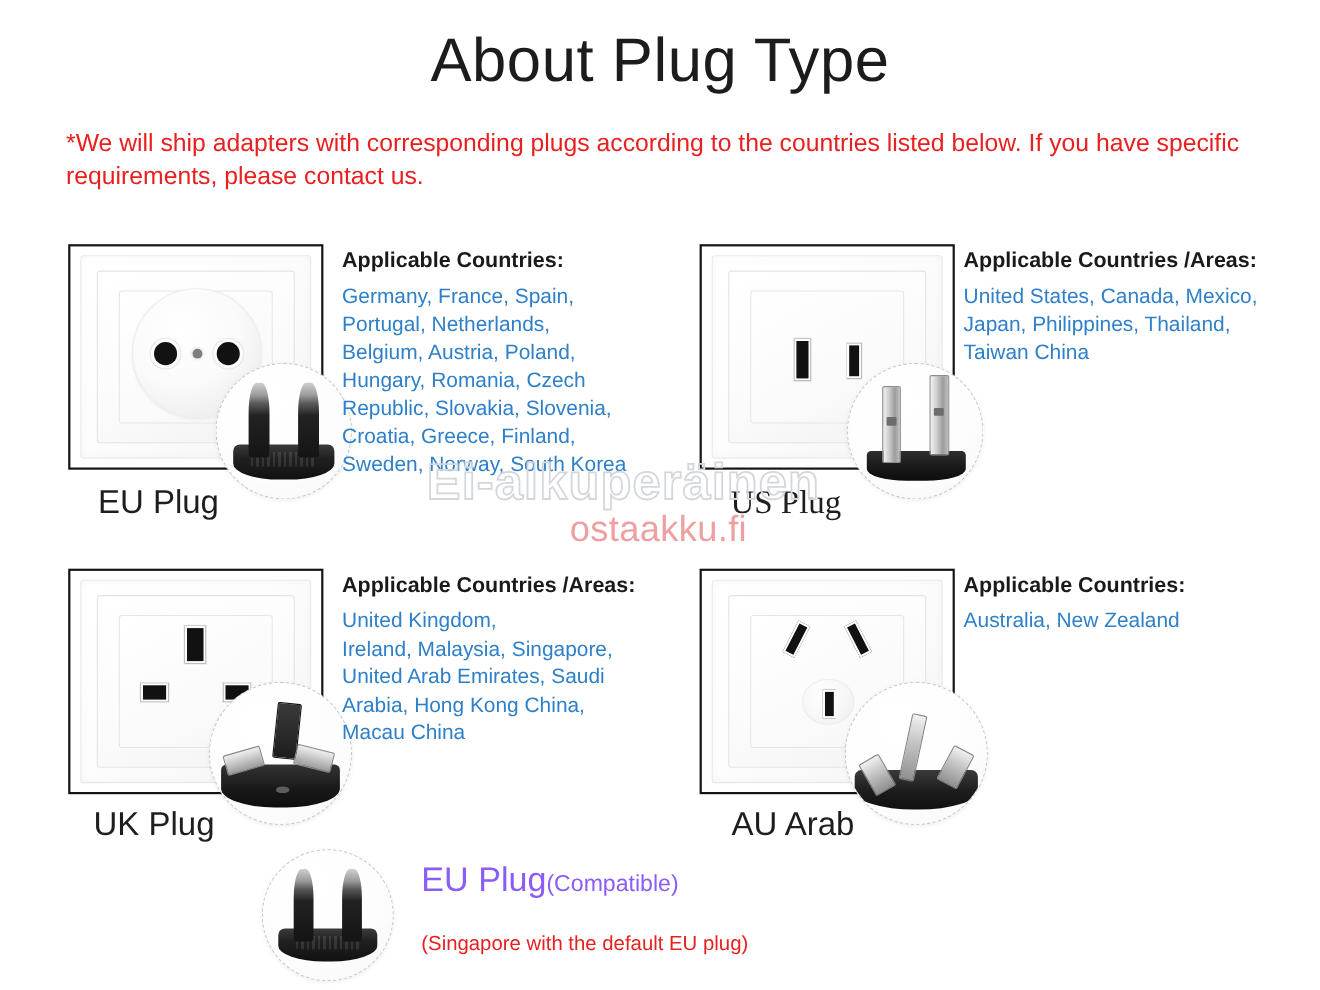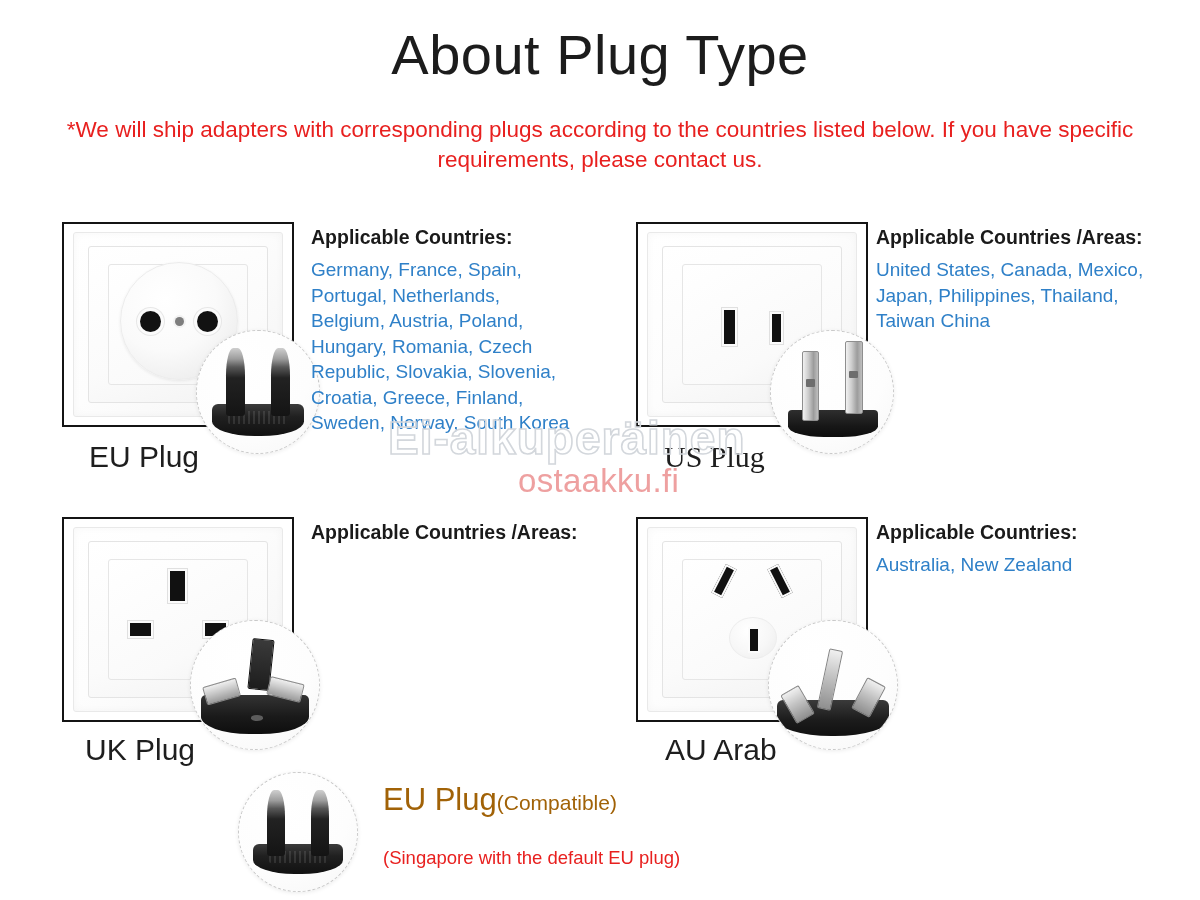--- a/index.html
+++ b/index.html
@@ -16,21 +16,21 @@
   
   .title{
     position:absolute;left:0;top:24px;width:1200px;
     text-align:center;
     font-size:56px;line-height:62px;
     color:#1c1c1c;font-weight:400;
     letter-spacing:.5px;
   }
   .subtitle{
     position:absolute;left:60px;top:115px;width:1080px;
-    text-align:center;
+    text-align:left;
     font-size:22.5px;line-height:30px;
     color:#e8201f;font-weight:400;
   }
 
   
   .socket{
     position:absolute;
     width:232px;height:205px;
     background:#ffffff;
     border:2px solid #141414;
@@ -197,21 +197,21 @@
   }
   .info .countries{
     font-size:19px;line-height:25.5px;
     color:#2f80c8;font-weight:400;
     white-space:pre-line;
   }
 
   
   .bottom-title{
     position:absolute;left:383px;top:783px;
-    font-size:31px;line-height:34px;color:#a16207;white-space:nowrap;
+    font-size:31px;line-height:34px;color:#8b5cf6;white-space:nowrap;
   }
   .bottom-title .compat{font-size:21px;}
   .bottom-row{
     position:absolute;left:383px;top:822px;
     font-size:18.5px;line-height:24px;white-space:nowrap;
   }
   .bottom-row .lbl{color:#141414;font-weight:700;}
   .bottom-row .vals{color:#2f80c8;font-weight:400;margin-left:9px;}
   .bottom-note{
     position:absolute;left:383px;top:846px;
@@ -317,20 +317,25 @@
       <div class="uk-base"></div>
       <div class="uk-pin top"></div>
       <div class="uk-pin left"></div>
       <div class="uk-pin right"></div>
     </div>
   </div>
   <div class="plug-label" style="left:85px;top:733px;">UK Plug</div>
 
   <div class="info" style="left:311px;top:521px;width:300px;">
     <h3>Applicable Countries /Areas:</h3>
+    <div class="countries">United Kingdom,
+Ireland, Malaysia, Singapore,
+United Arab Emirates, Saudi
+Arabia, Hong Kong China,
+Macau China</div>
   </div>
 
   <div class="socket" style="left:636px;top:517px;">
     <div class="bevel1"></div>
     <div class="bevel2"></div>
     <div class="bevel3"></div>
     <div class="face">
       <div class="au-slot l"></div>
       <div class="au-slot r"></div>
       <div class="au-earth-recess"></div>

